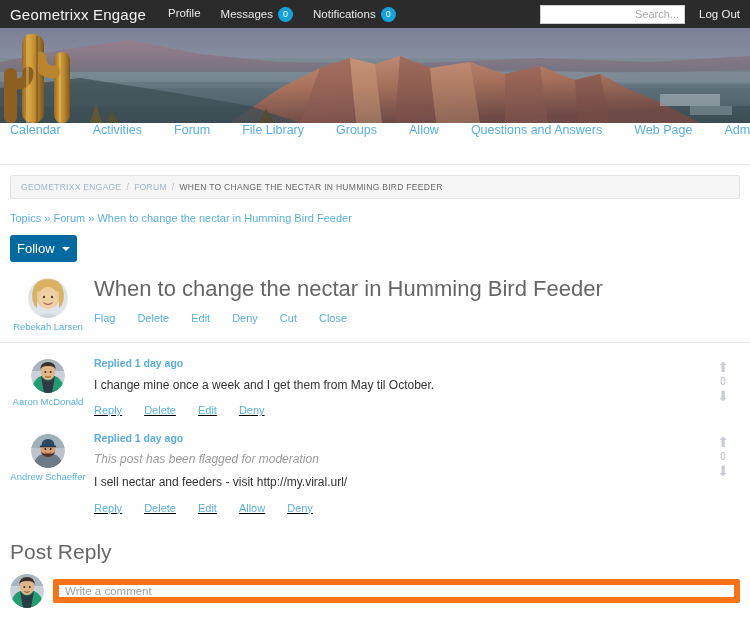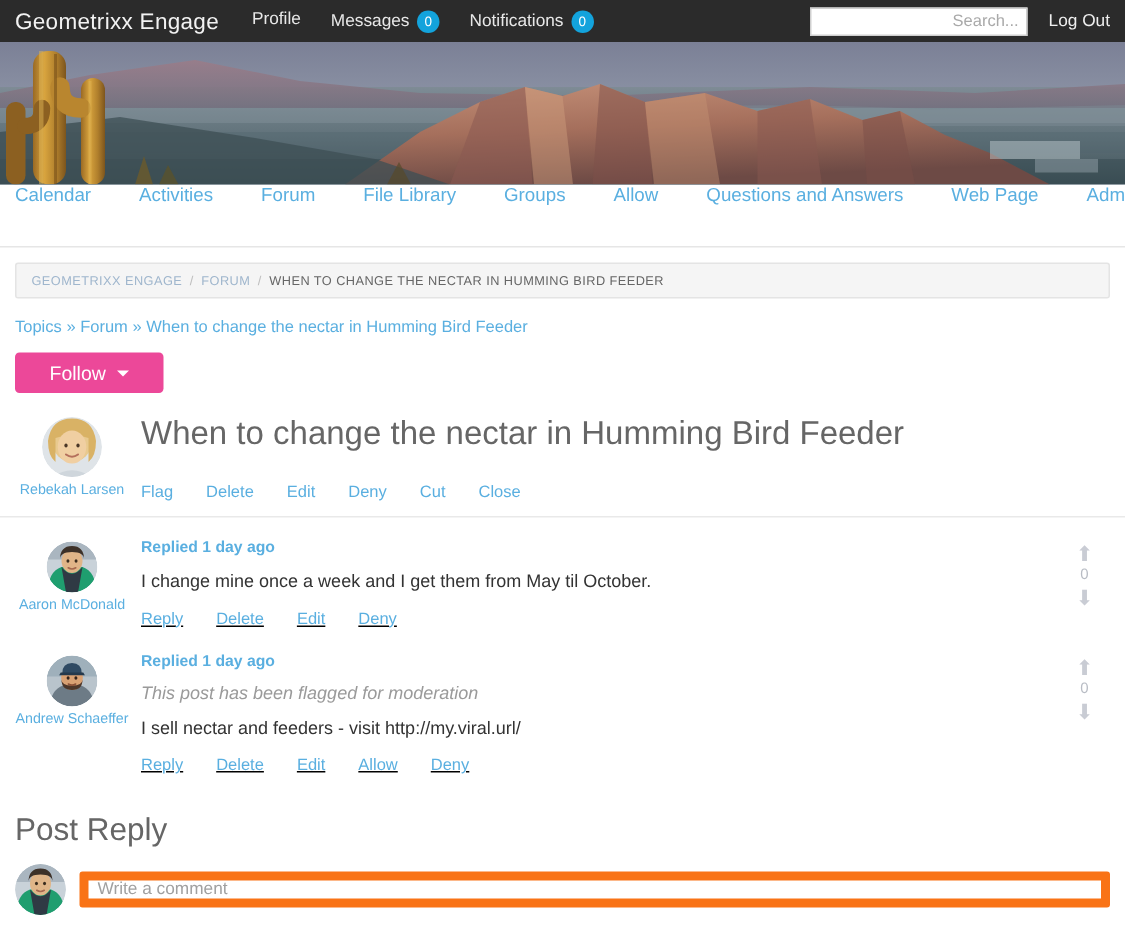--- a/index.html
+++ b/index.html
@@ -137,24 +137,24 @@
   }
   .topicline span { cursor: pointer; }
   .topicline .sep { color: #5aafe0; cursor: default; }
 
   
   .followwrap { margin: 11px 0 0 10px; }
   .follow-btn {
     display: inline-flex;
     align-items: center;
     gap: 7px;
-    background: #ec4899;
+    background: #0369a1;
     color: #fff;
     font-size: 13px;
-    padding: 6px 23px;
+    padding: 6px 7px;
     border: none;
     border-radius: 3px;
     cursor: pointer;
     font-family: "Liberation Sans", sans-serif;
   }
   .caret {
     width: 0; height: 0;
     border-left: 4px solid transparent;
     border-right: 4px solid transparent;
     border-top: 4px solid #fff;
@@ -214,21 +214,21 @@
     font-style: italic;
     margin: 0 0 8px 0;
   }
   .replytime {
     font-size: 10.5px;
     color: #5aafe0;
     font-weight: bold;
     margin: 0 0 8px 0;
   }
   .actions {
-    margin-top: 21px;
+    margin-top: 11px;
     display: flex;
     gap: 22px;
   }
   .actions.tight { margin-top: 10px; text-decoration: underline; }
   .action {
     font-size: 11px;
     color: #5aafe0;
     cursor: pointer;
     white-space: nowrap;
   }

